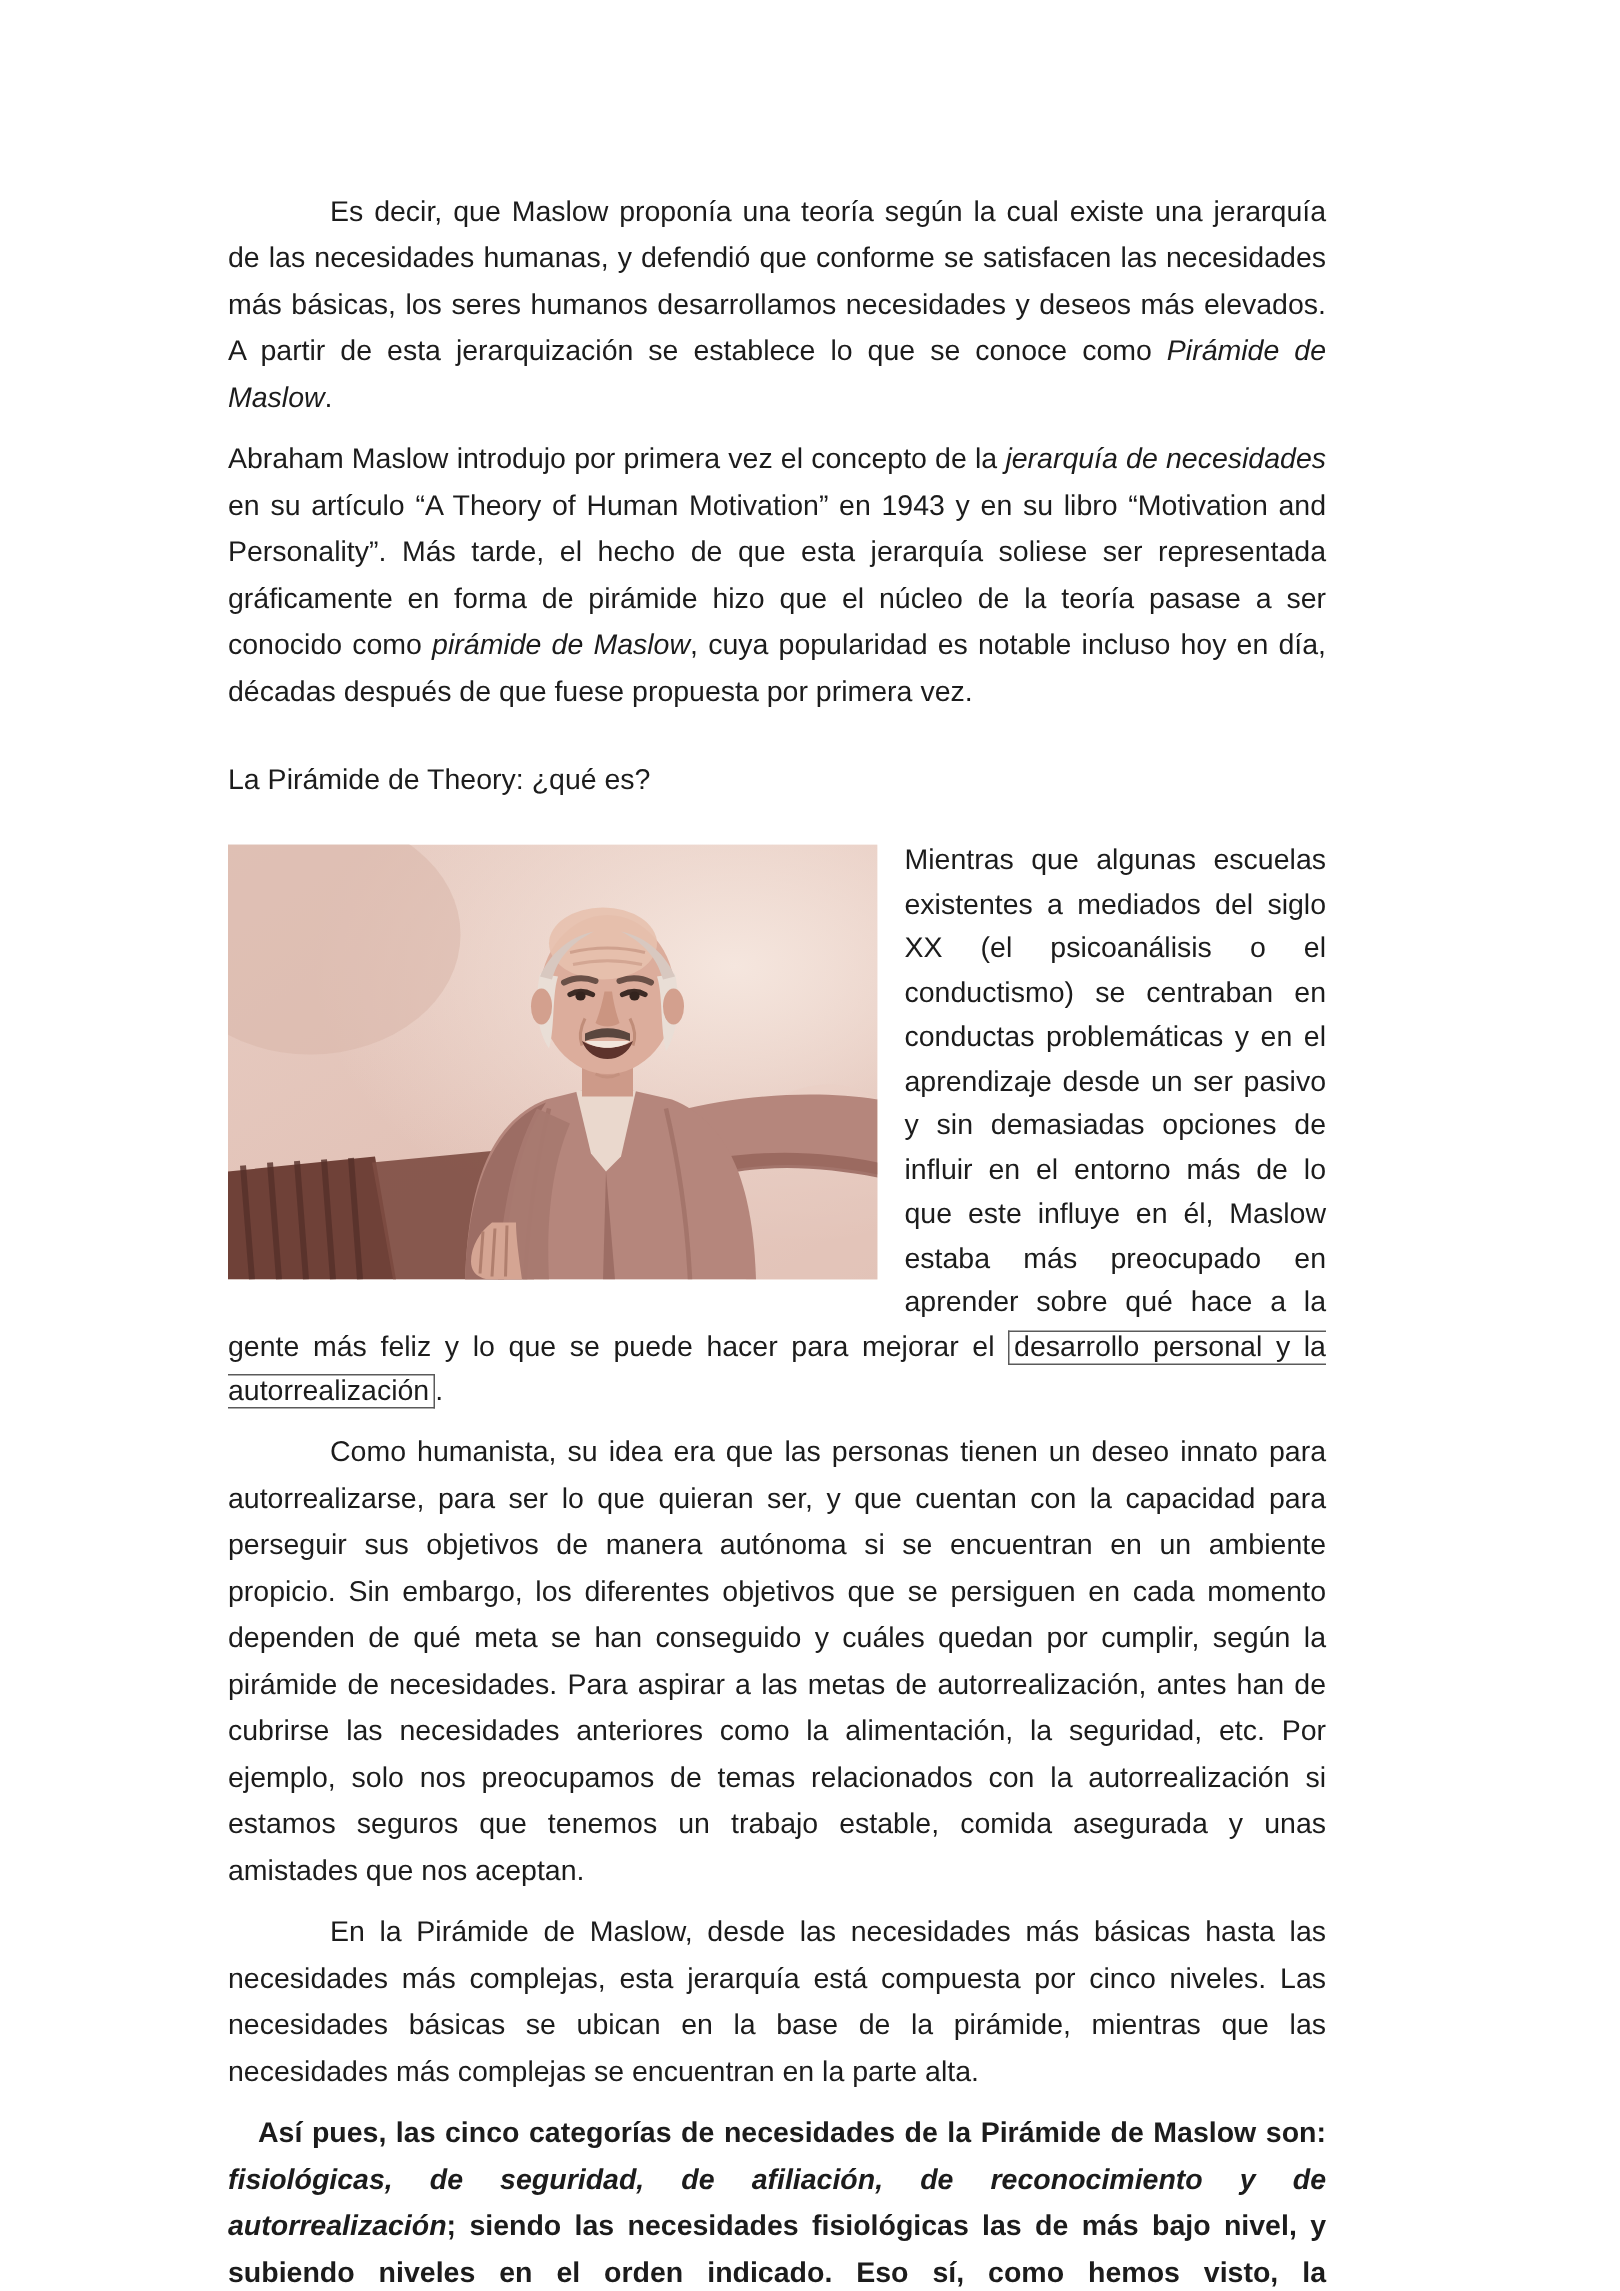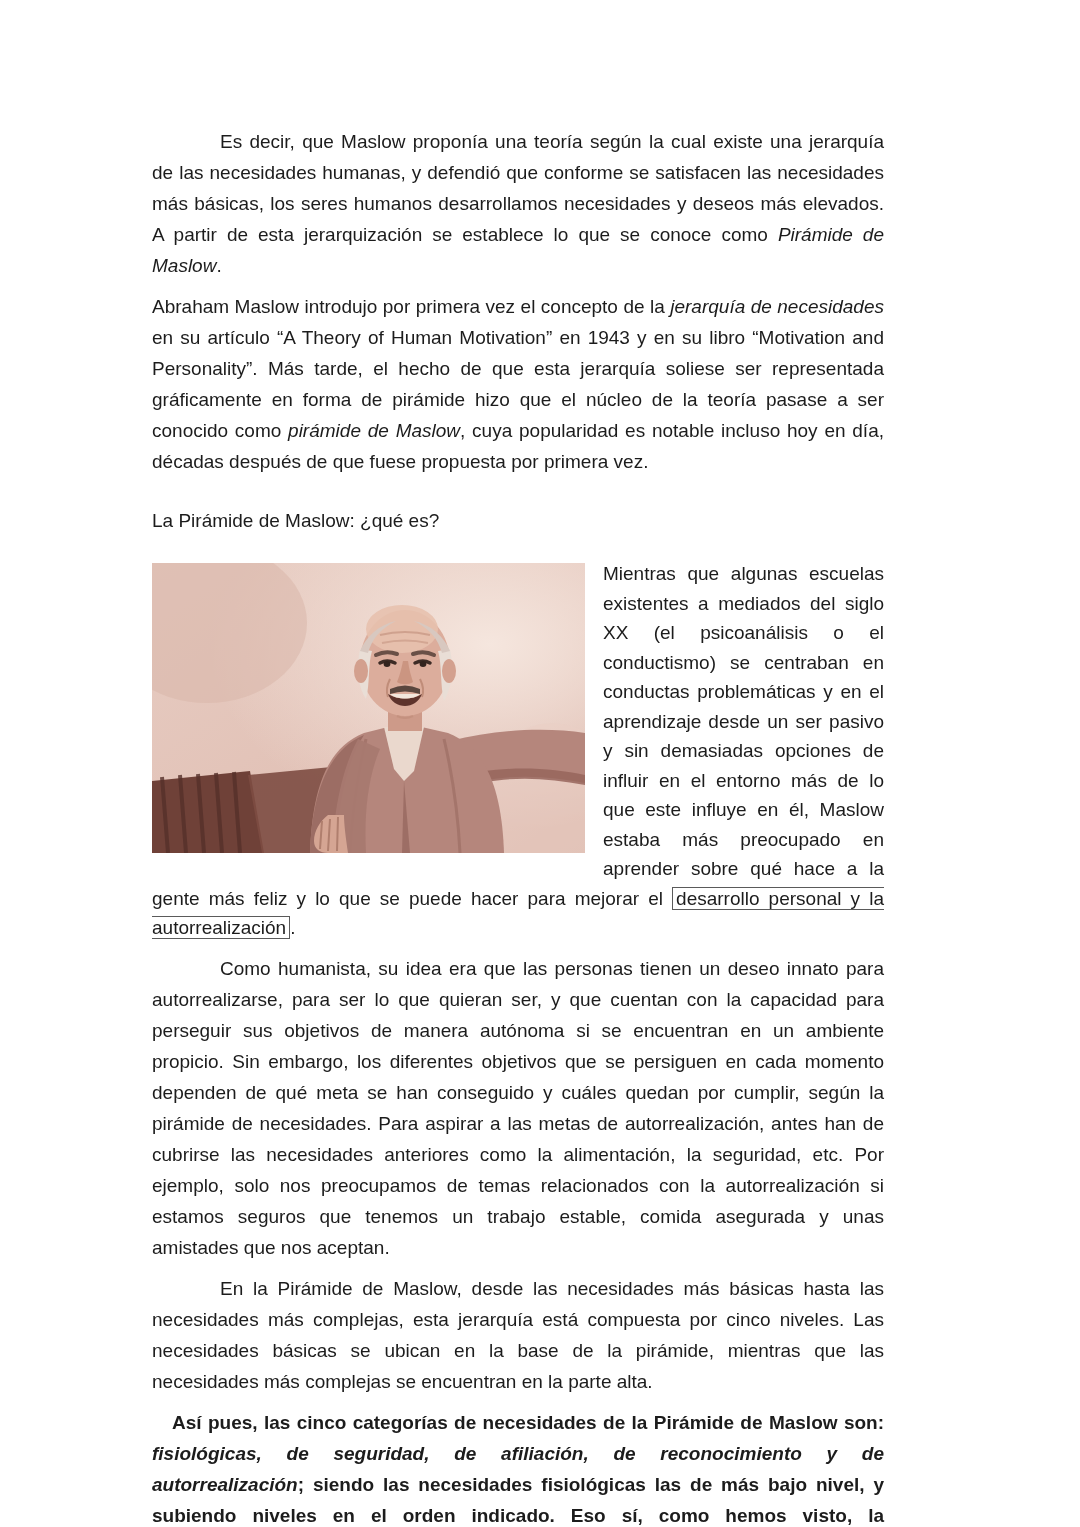--- a/index.html
+++ b/index.html
@@ -51,21 +51,21 @@
 </style>
 </head>
 <body>
 
 <div class="page">
 
   <p class="doc indent-lg"><span>Es decir, que Maslow proponía una teoría según la cual existe una jerarquía de las necesidades humanas, y defendió que conforme se satisfacen las necesidades más básicas, los seres humanos desarrollamos necesidades y deseos más elevados. A partir de esta jerarquización se establece lo que se conoce como </span><span class="seg-italic">Pirámide de Maslow</span><span>.</span></p>
 
   <p class="doc"><span>Abraham Maslow introdujo por primera vez el concepto de la </span><span class="seg-italic">jerarquía de necesidades</span><span> en su artículo “A Theory of Human Motivation” en 1943 y en su libro “Motivation and Personality”. Más tarde, el hecho de que esta jerarquía soliese ser representada gráficamente en forma de pirámide hizo que el núcleo de la teoría pasase a ser conocido como </span><span class="seg-italic">pirámide de Maslow</span><span>, cuya popularidad es notable incluso hoy en día, décadas después de que fuese propuesta por primera vez.</span></p>
 
-  <h2 class="doc-heading">La Pirámide de Maslow: ¿qué es?</h2>
+  <h2 class="doc-heading">La Pirámide de Theory: ¿qué es?</h2>
 
   <div class="doc wrap-para">
     <figure class="photo">
       <svg viewBox="0 0 433 290" width="433" height="290" role="img">
         <defs>
           <linearGradient id="bgGrad" x1="0" y1="0" x2="1" y2="1">
             <stop offset="0" stop-color="#e7ccc2"></stop>
             <stop offset="0.55" stop-color="#e2c2b7"></stop>
             <stop offset="1" stop-color="#d8b2a6"></stop>
           </linearGradient>

